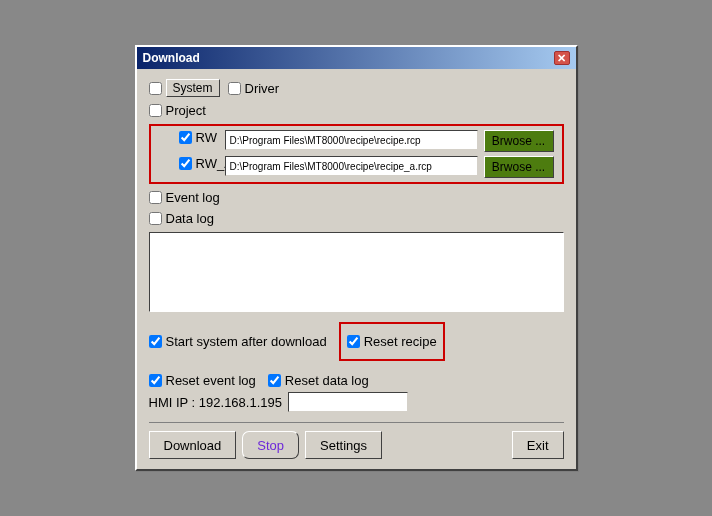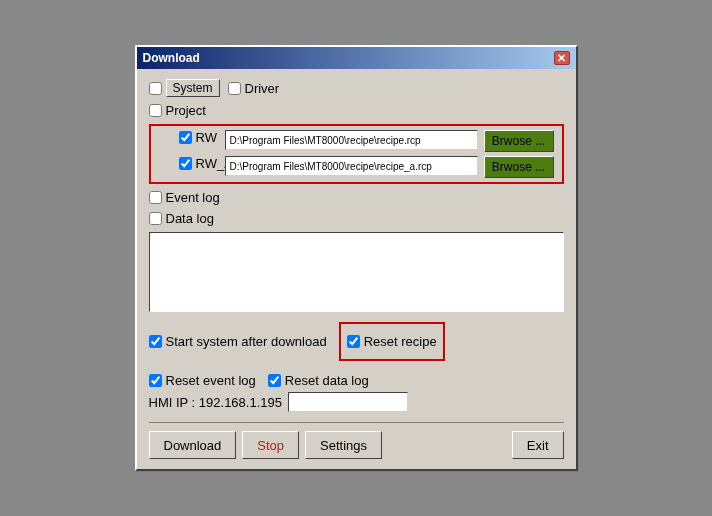--- a/index.html
+++ b/index.html
@@ -186,22 +186,23 @@
       border-top-color: #fff;
       border-left-color: #fff;
       border-bottom-color: #404040;
       border-right-color: #404040;
       font-size: 13px;
       cursor: pointer;
       padding: 0 14px;
       margin-right: 6px;
     }
     .action-btn:disabled {
-      color: #b91c1c;
+      color: #6d28d9;
       cursor: default;
+      border-radius: 7px;
     }
     .action-btn.exit {
       margin-left: auto;
       margin-right: 0;
     }
   </style>
 </head>
 <body>
 
 <div class="window">

